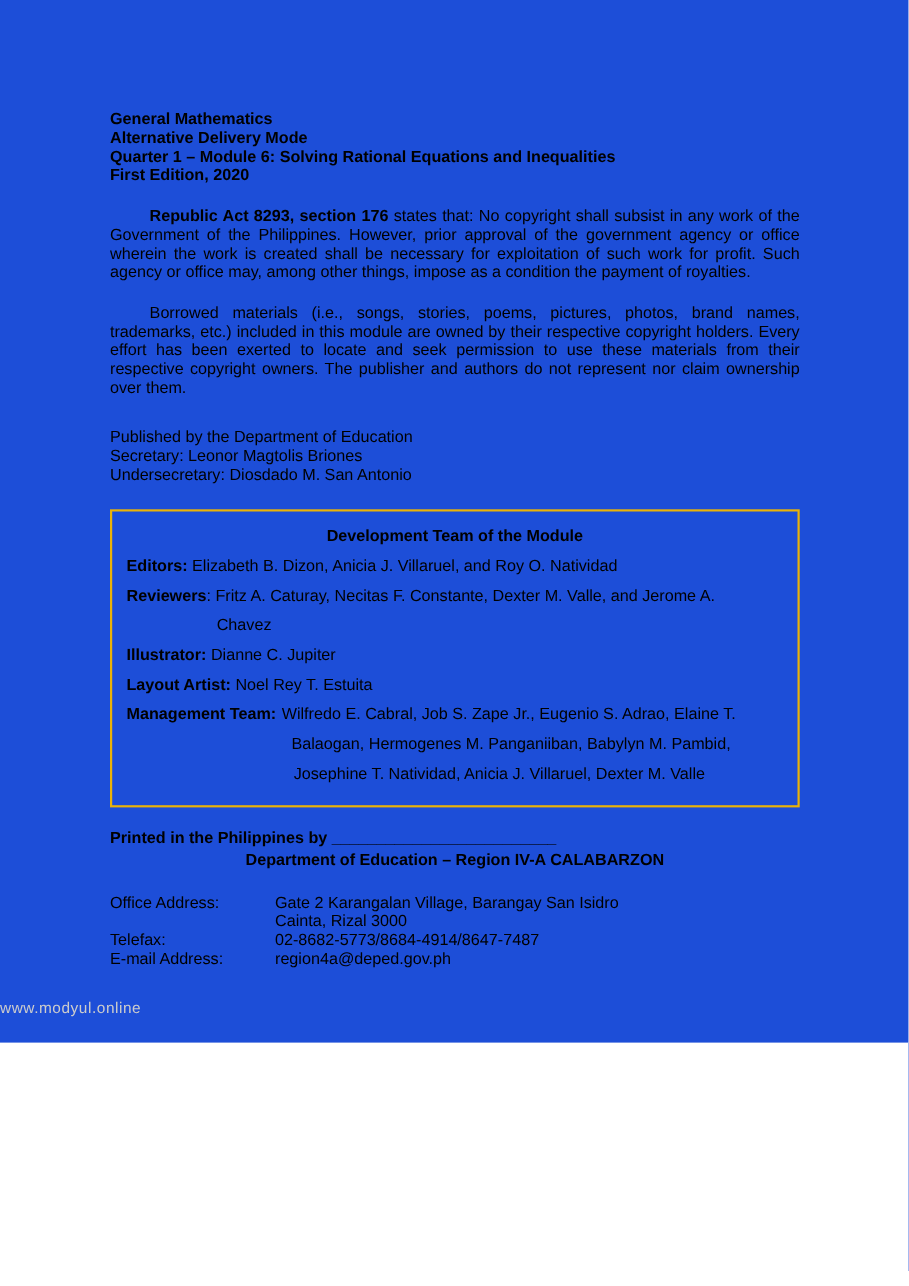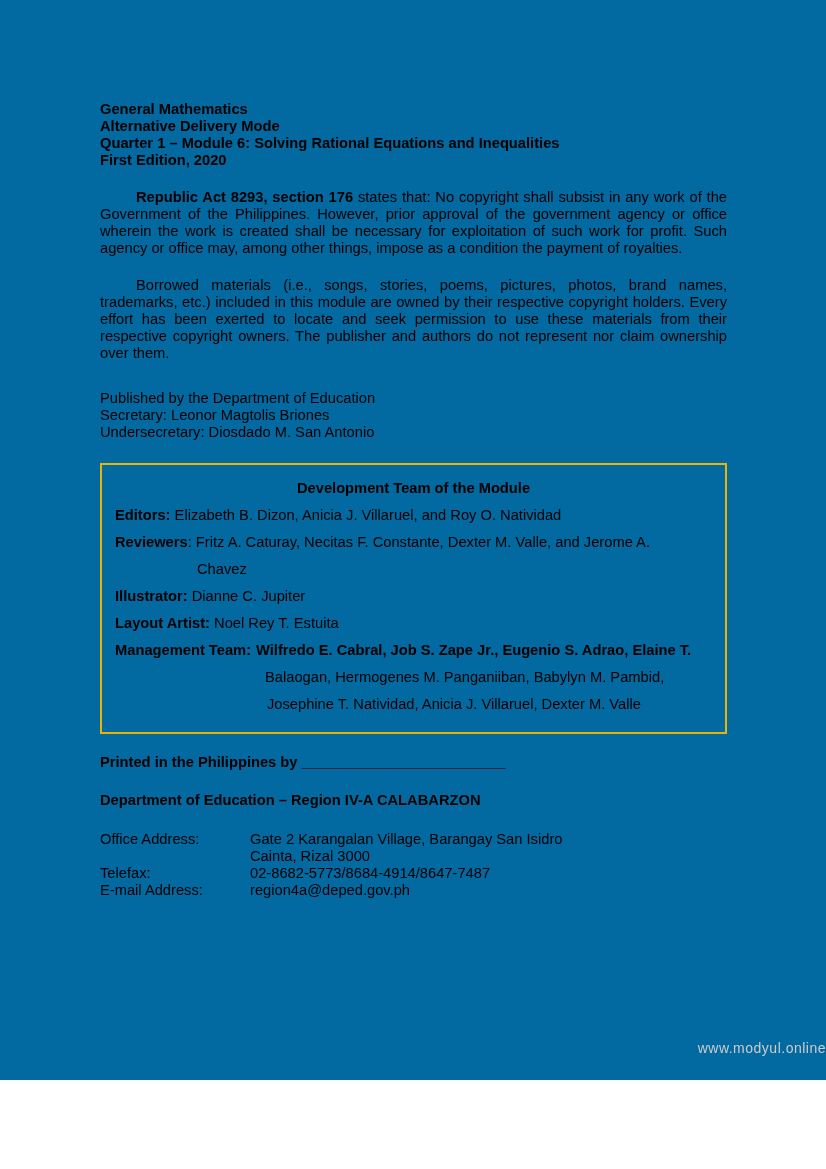--- a/index.html
+++ b/index.html
@@ -1,22 +1,22 @@
 <!DOCTYPE html>
 <html><head>
 <meta charset="utf-8">
 <style>
   * { margin: 0; padding: 0; box-sizing: border-box; }
   html, body { background: #ffffff; }
   .page {
     position: relative;
     width: 826px;
-    height: 1080px;
+    height: 948px;
     margin: 0 auto;
-    background: #0369a1;
+    background: #1d4ed8;
     font-family: "Liberation Sans", "DejaVu Sans", sans-serif;
     font-size: 14.7px;
     color: #000000;
     overflow: hidden;
   }
   .content {
     position: absolute;
     left: 100px;
     top: 101px;
     width: 627px;
@@ -41,43 +41,44 @@
   .box-title {
     text-align: center;
     font-weight: bold;
     line-height: 27px;
   }
   .box-row { line-height: 27px; }
   .box-row b { font-weight: bold; }
   .cont-reviewers { padding-left: 82px; }
   .cont-mgmt { padding-left: 150px; }
   .cont-mgmt2 { padding-left: 152px; }
-  .mgmt-names { margin-left: 5px; font-weight: bold; }
+  .mgmt-names { margin-left: 5px; }
   .printed {
     margin-top: 20px;
     font-weight: bold;
     line-height: 17px;
   }
   .dept {
-    margin-top: 21px;
+    margin-top: 3px;
     font-weight: bold;
     line-height: 17px;
+    text-align: center;
   }
   .contact {
     margin-top: 22px;
     display: grid;
     grid-template-columns: 150px 1fr;
     line-height: 17px;
   }
   .watermark {
     position: absolute;
     left: 0;
     right: 0;
     bottom: 24px;
-    text-align: right;
+    text-align: left;
     color: #cccccc;
     font-size: 14px;
     letter-spacing: 0.5px;
   }
 </style>
 </head>
 <body>
 
 <div class="page">
   <div class="content">

